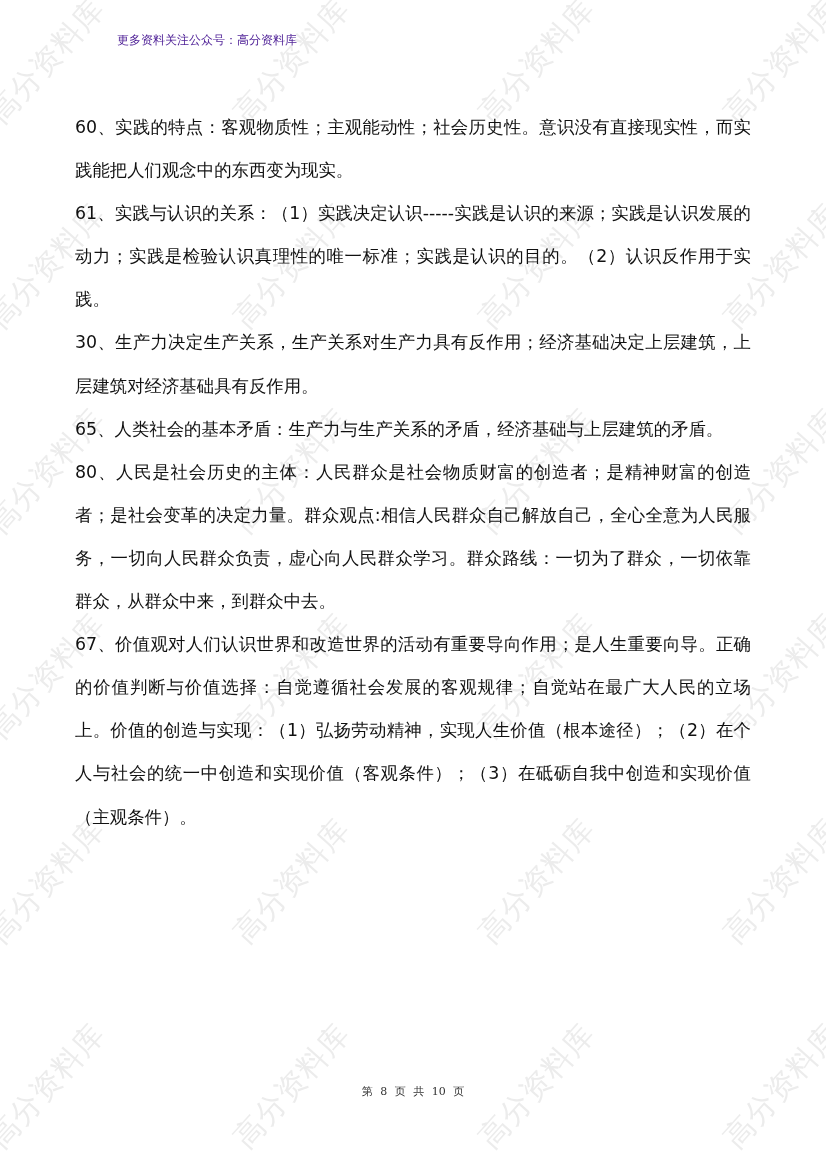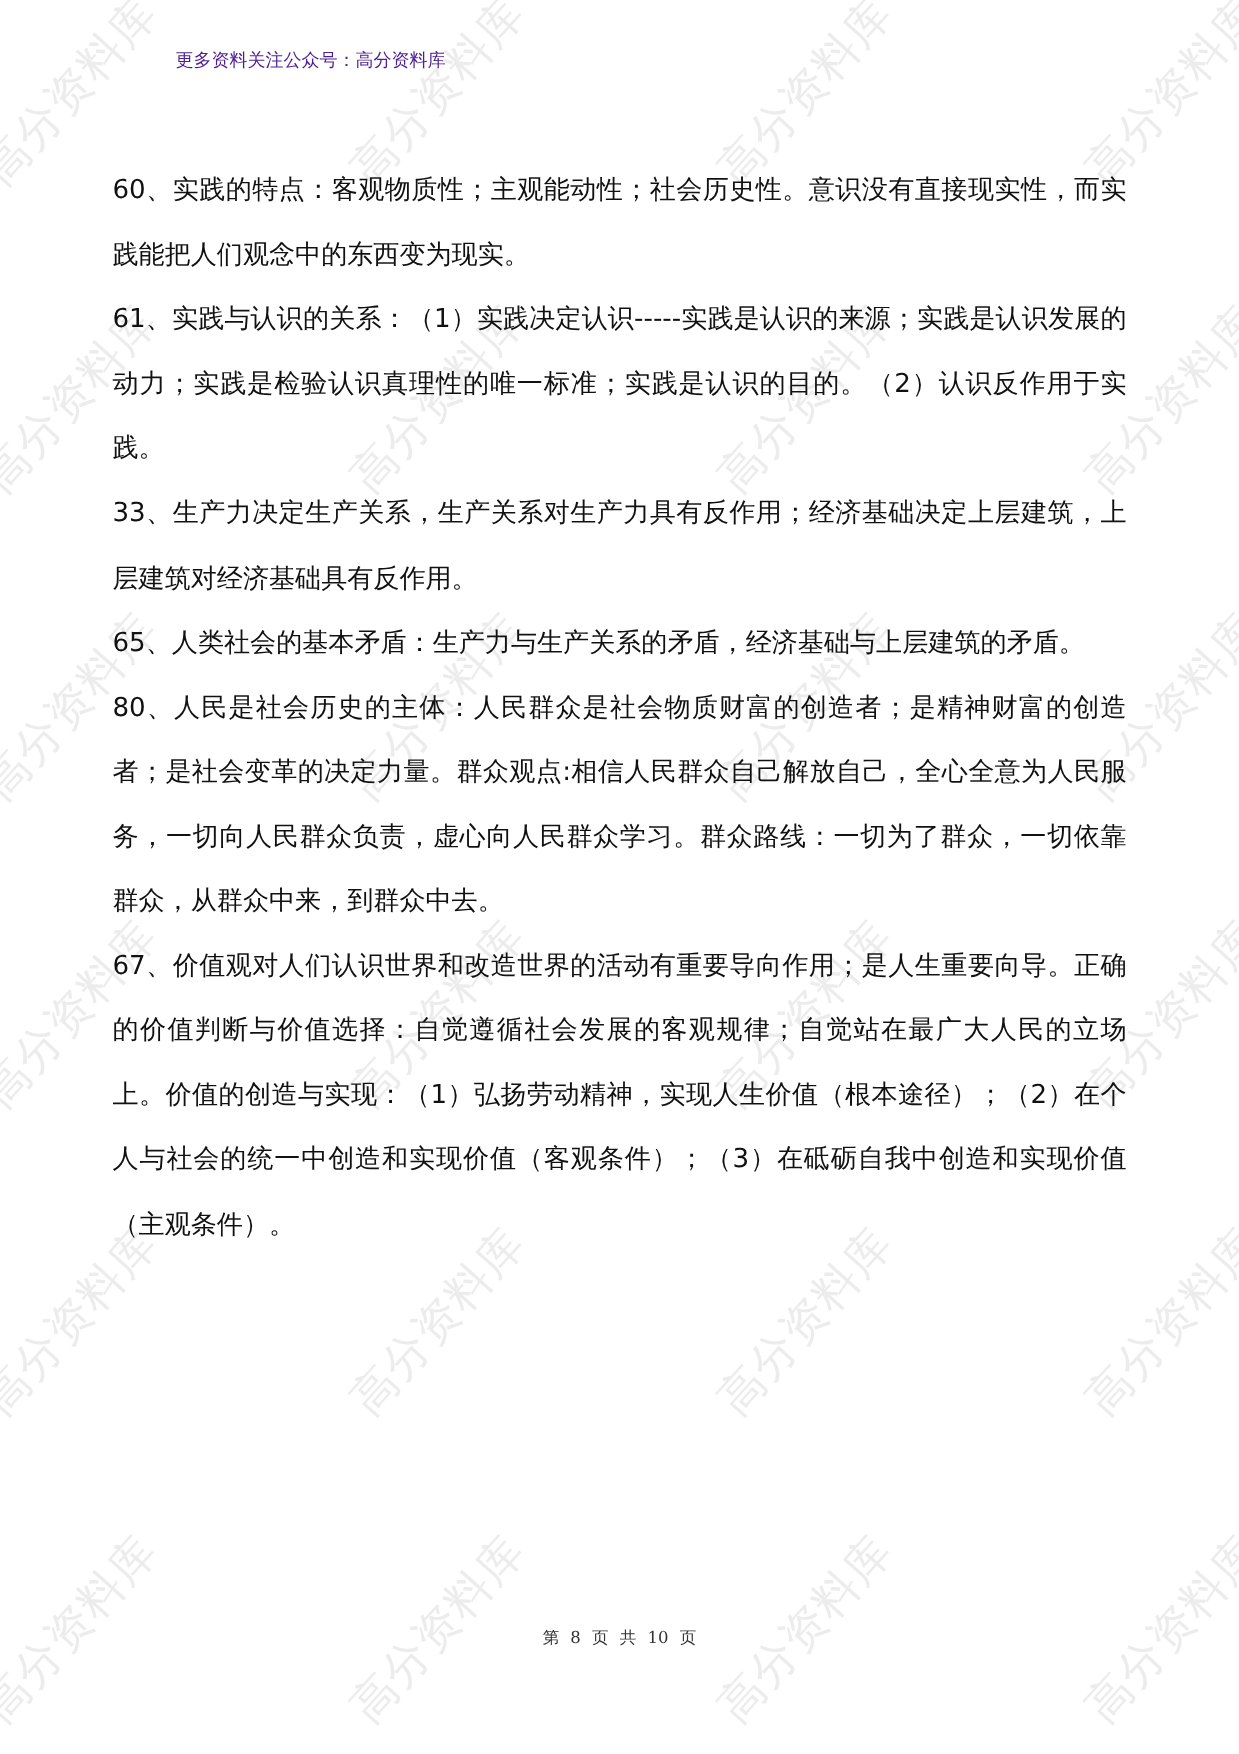--- a/index.html
+++ b/index.html
@@ -49,21 +49,21 @@
 <div class="header">更多资料关注公众号：高分资料库</div>
 
 <div class="content">
   <p class="para">
     <span class="b">60、</span><span class="b">实践的特点</span><span>：</span><span>客观物质性；主观能动性；社会历史性。意识没有直接现实性，而实践能把人们观念中的东西变为现实。</span>
   </p>
   <p class="para">
     <span class="b">61、</span><span class="b">实践与认识的关系</span><span class="b">：</span><span>（1）实践决定认识-----实践是认识的来源；实践是认识发展的动力；实践是检验认识真理性的唯一标准；实践是认识的目的。（2）认识反作用于实践。</span>
   </p>
   <p class="para">
-    <span>33、</span><span>生产力决定生产关系，生产关系对生产力具有反作用；经济基础决定上层建筑，上层建筑对经济基础具有反作用。</span>
+    <span>30、</span><span>生产力决定生产关系，生产关系对生产力具有反作用；经济基础决定上层建筑，上层建筑对经济基础具有反作用。</span>
   </p>
   <p class="para">
     <span class="b">65、</span><span class="b">人类社会的基本矛盾</span><span>：</span><span>生产力与生产关系的矛盾，经济基础与上层建筑的矛盾。</span>
   </p>
   <p class="para">
     <span class="b">80、</span><span class="b">人民是社会历史的主体</span><span>：</span><span>人民群众是社会物质财富的创造者；是精神财富的创造者；是社会变革的决定力量。群众观点:相信人民群众自己解放自己，全心全意为人民服务，一切向人民群众负责，虚心向人民群众学习。群众路线：一切为了群众，一切依靠群众，从群众中来，到群众中去。</span>
   </p>
   <p class="para">
     <span>67、</span><span>价值观对人们认识世界和改造世界的活动有重要导向作用；是人生重要向导。</span><span class="b">正确的价值判断与价值选择</span><span>：</span><span>自觉遵循社会发展的客观规律；自觉站在最广大人民的立场上。</span><span class="b">价值的创造与实现：</span><span>（1）弘扬劳动精神，实现人生价值（根本途径）；（2）在个人与社会的统一中创造和实现价值（客观条件）；（3）在砥砺自我中创造和实现价值（主观条件）。</span>
   </p>

